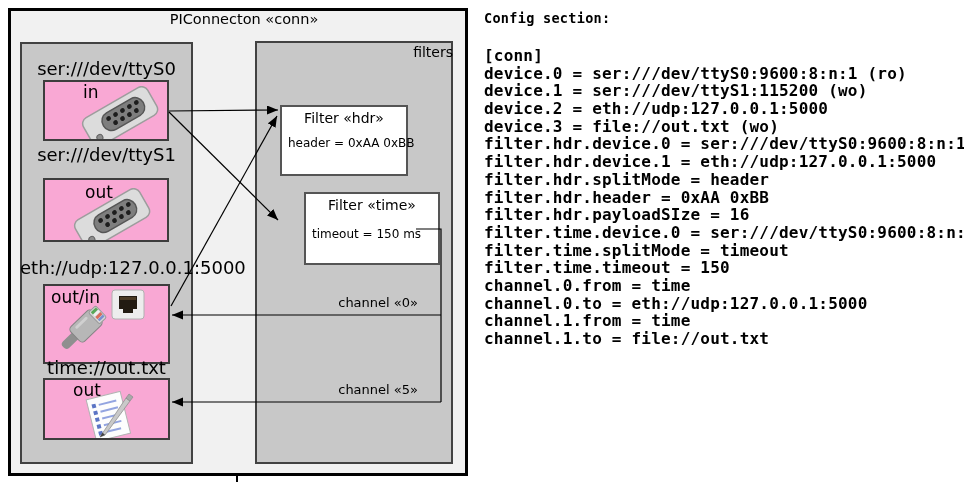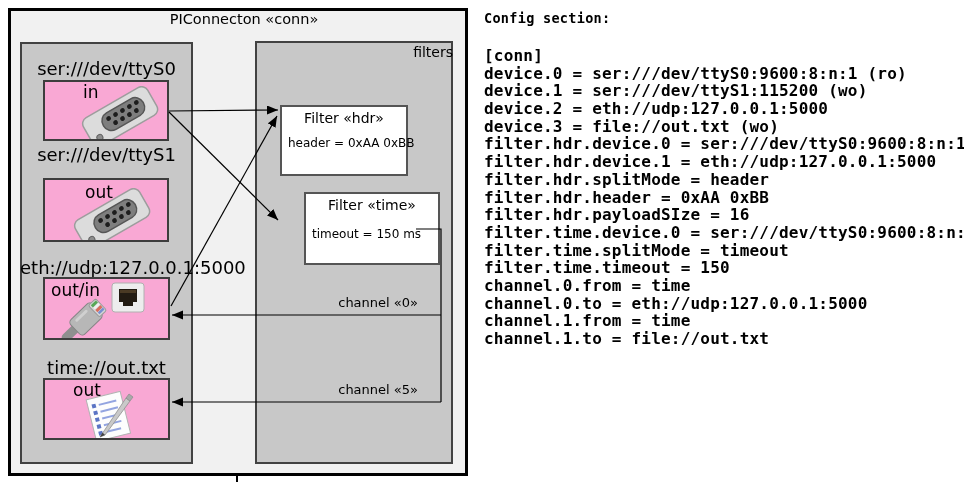--- a/index.html
+++ b/index.html
@@ -82,21 +82,21 @@
       <circle cx="42" cy="33" r="2.4" fill="#1d1d1d"></circle>
         <circle cx="50" cy="33" r="2.4" fill="#1d1d1d"></circle>
       <circle cx="58" cy="33" r="2.4" fill="#1d1d1d"></circle>
         <circle cx="66" cy="33" r="2.4" fill="#1d1d1d"></circle>
       <circle cx="21" cy="38" r="3" fill="#8d8d8d" stroke="#5f5f5f"></circle>
     </g>
   </svg>
 </div>
 
 <div class="abs dev-label" style="top:257px;">eth://udp:127.0.0.1:5000</div>
-<div class="abs dev-box" style="left:43px;top:277px;width:127px;height:63px;">
+<div class="abs dev-box" style="left:43px;top:284px;width:127px;height:80px;">
   <span class="port" style="left:6px;top:1px;">out/in</span>
   <svg width="34" height="31" style="position:absolute;left:66px;top:3px;" viewBox="0 0 34 31">
     <rect x="1" y="1" width="32" height="29" rx="3" fill="#ededed" stroke="#b0b0b0"></rect>
     <path d="M8,7 h18 v13 h-4 v4 h-10 v-4 h-4 z" fill="#221b12"></path>
     <rect x="9" y="8" width="16" height="3" fill="#4a3a24"></rect>
   </svg>
   <svg width="66" height="56" style="position:absolute;left:8px;top:12px;" viewBox="0 0 66 56">
     <g transform="rotate(-44 33 28)">
       <rect x="2" y="23" width="22" height="9" rx="4" fill="#8f8f8f"></rect>
       <rect x="18" y="18" width="30" height="20" rx="4" fill="#b7b7b7" stroke="#848484"></rect>

